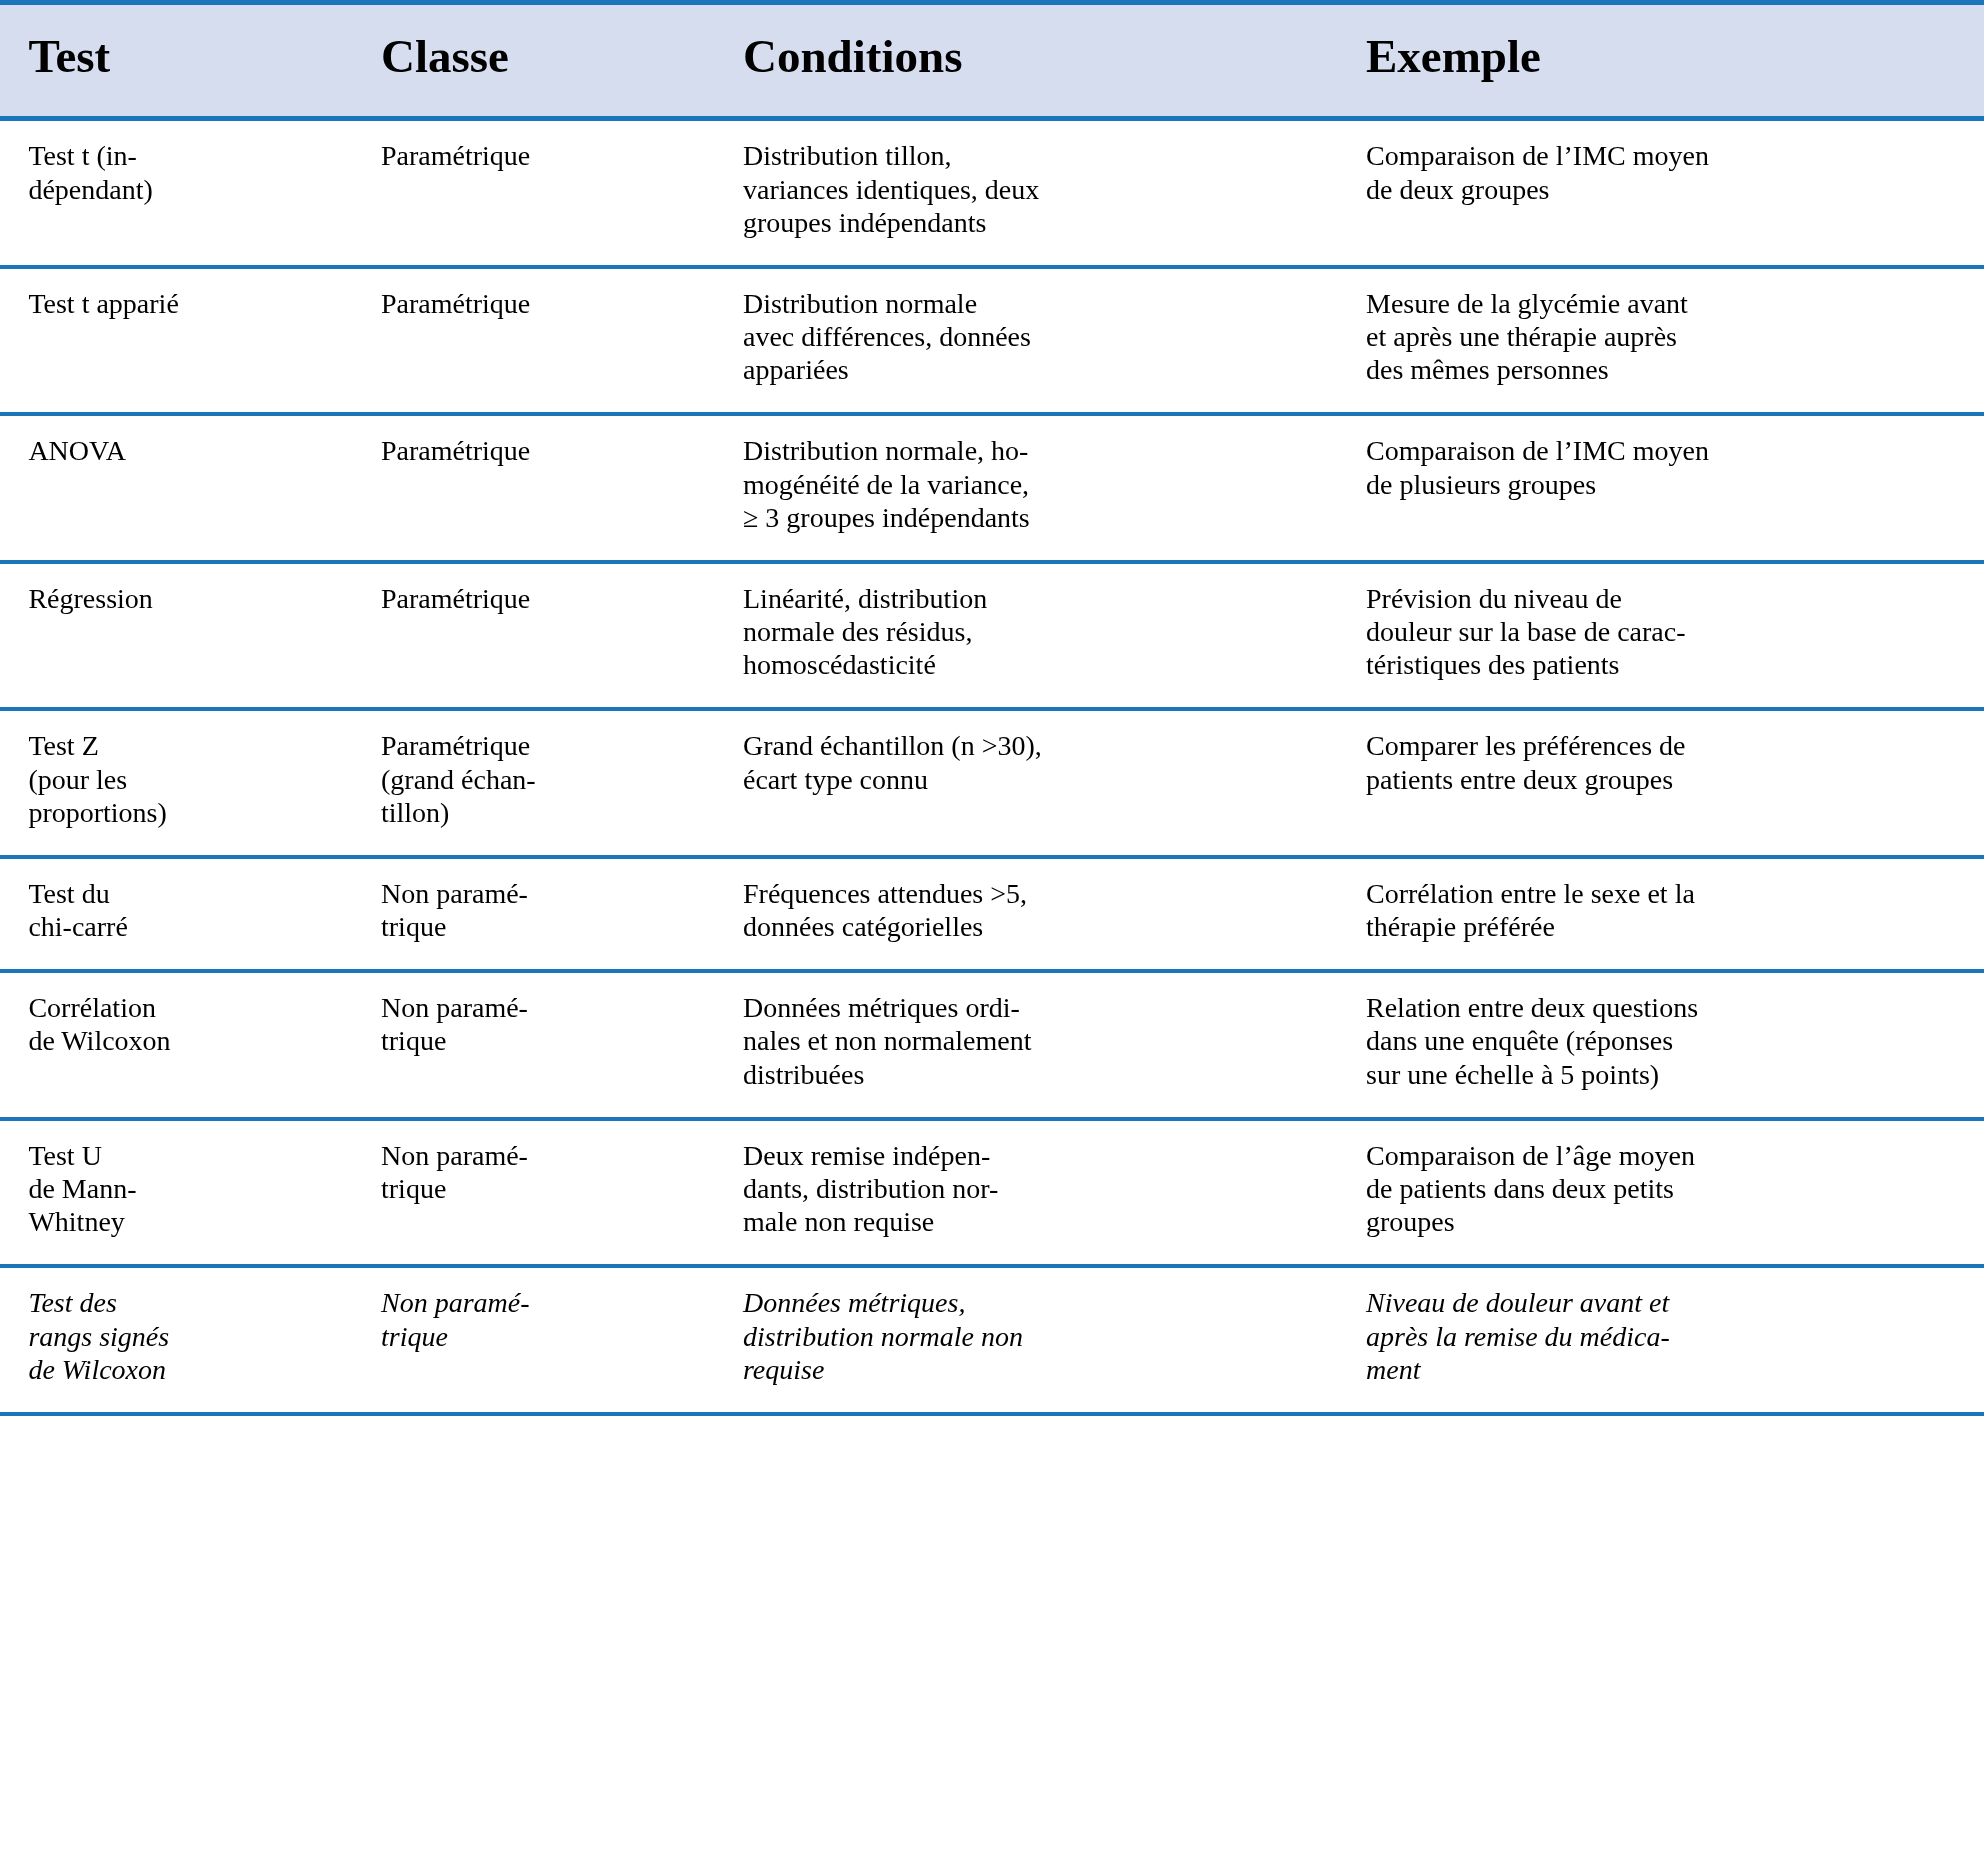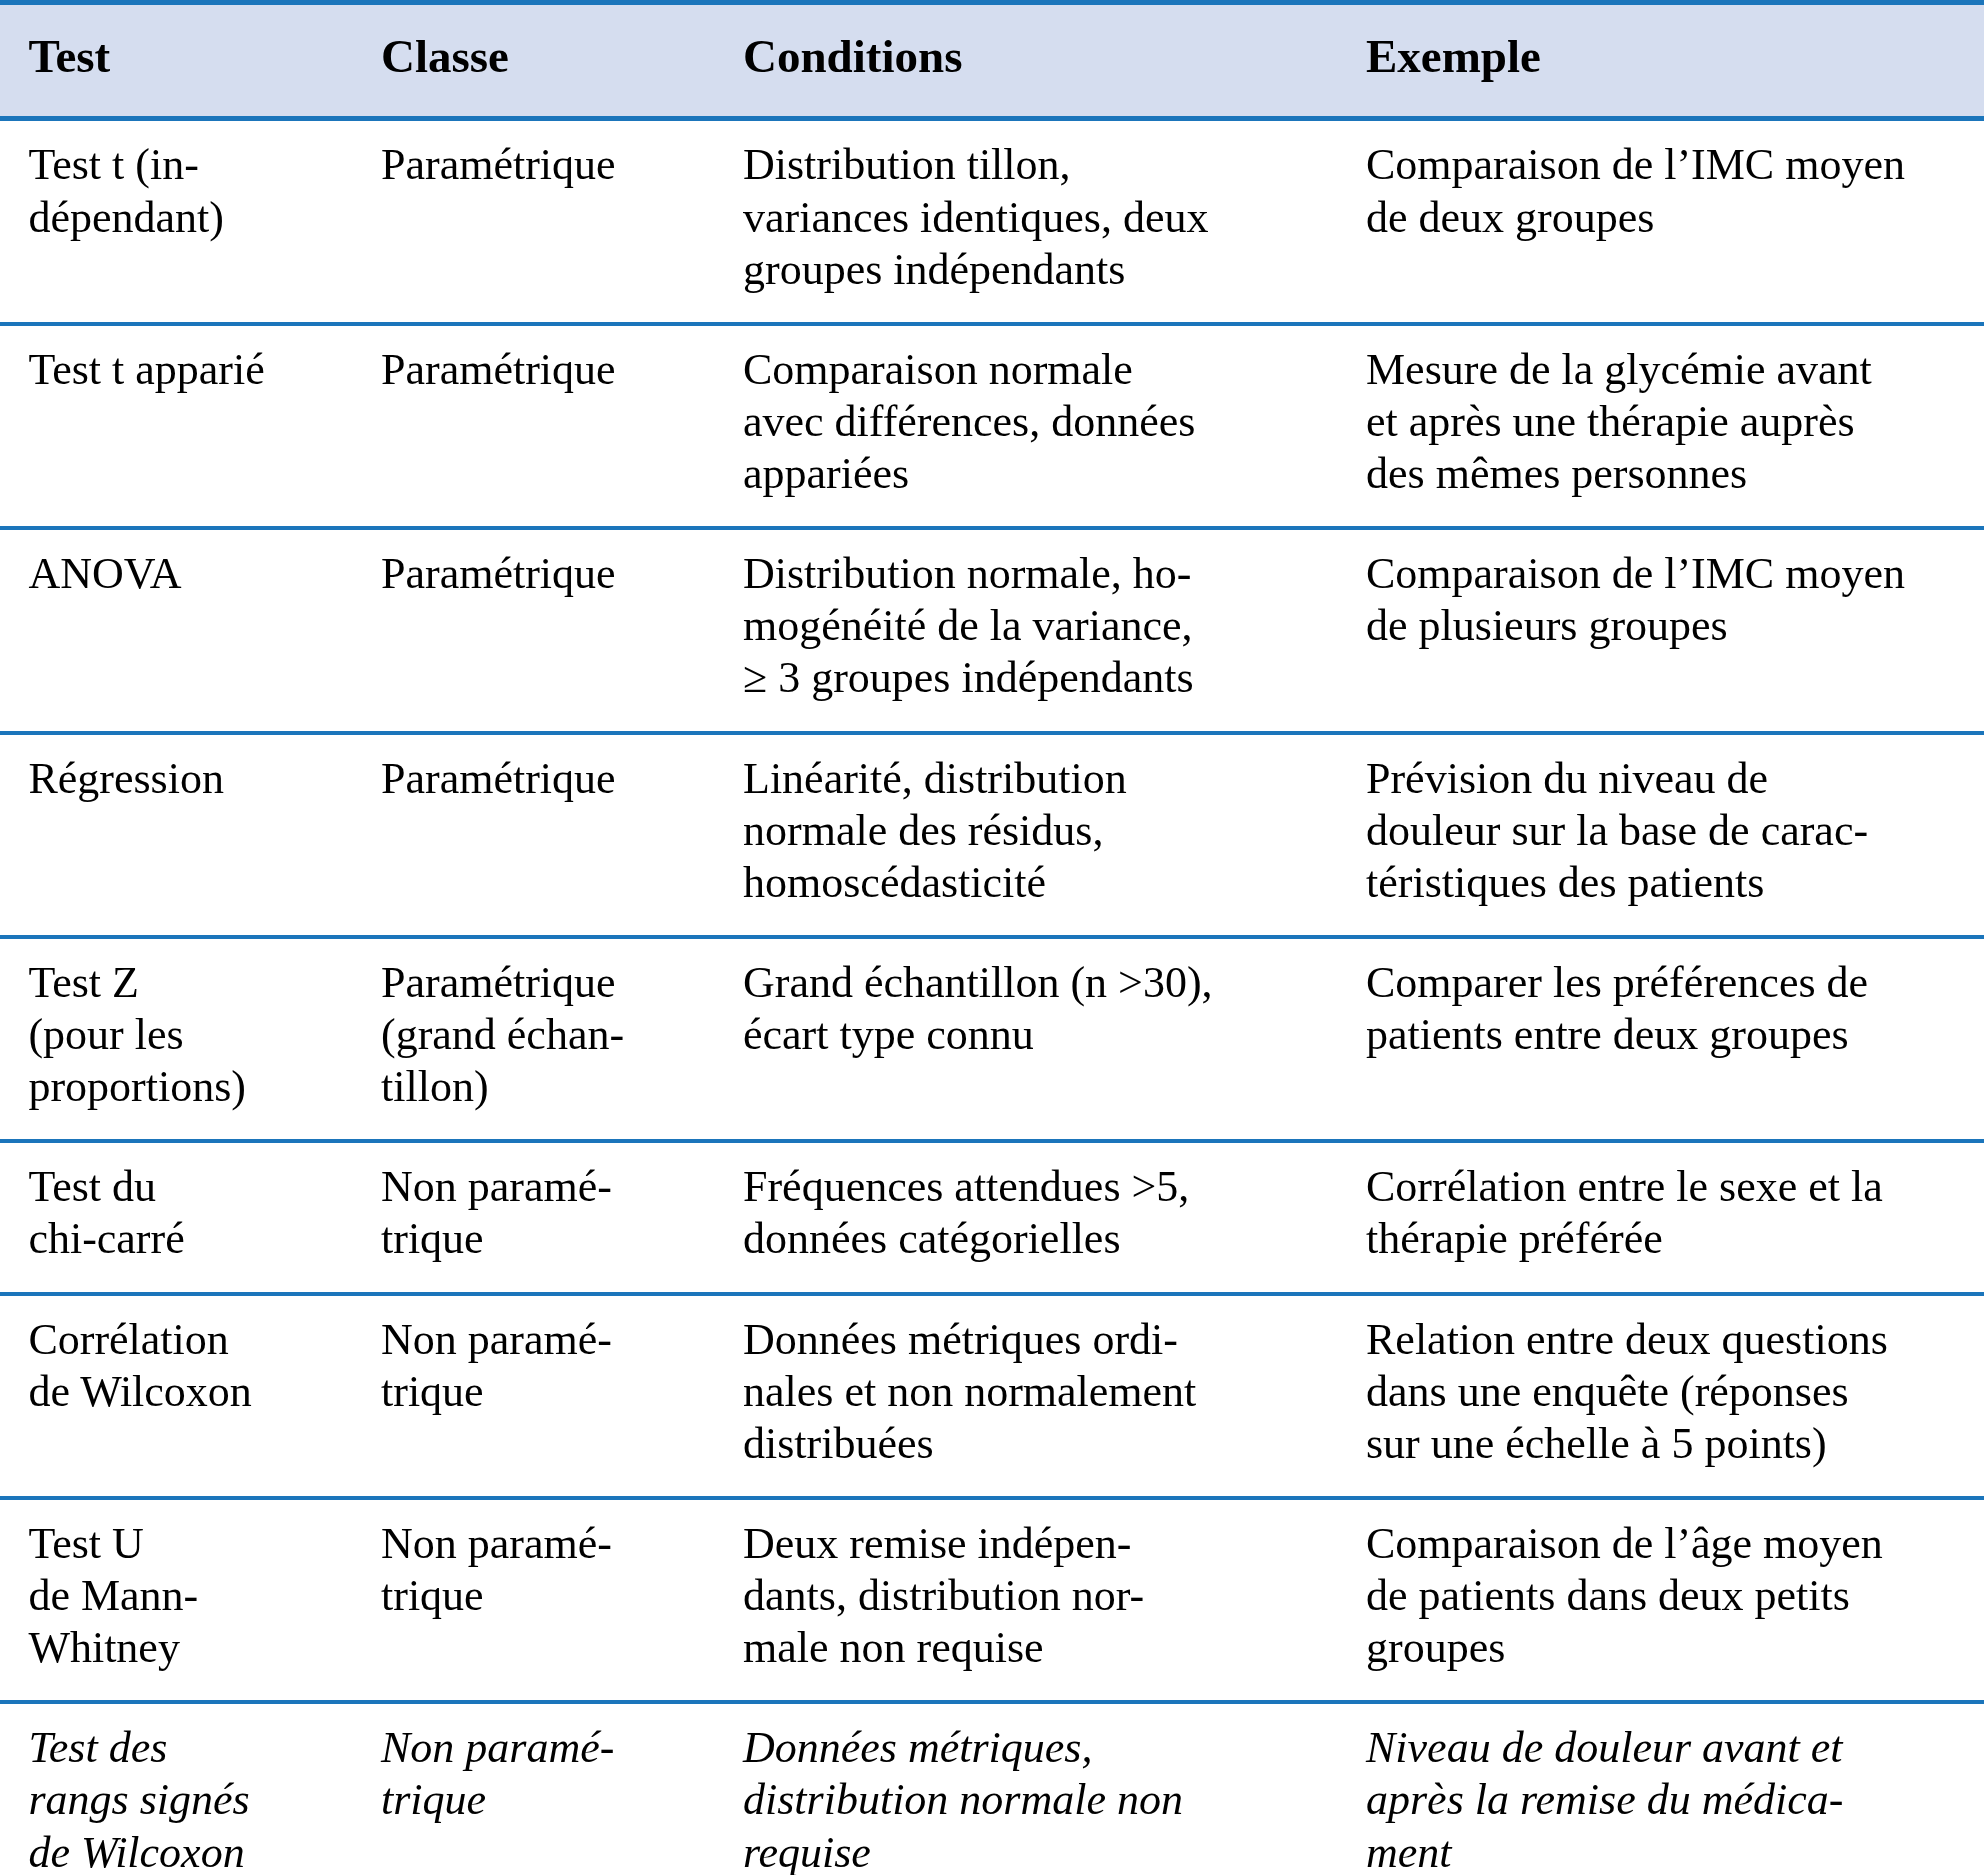--- a/index.html
+++ b/index.html
@@ -48,21 +48,21 @@
     border-bottom: 5.8px solid #1b75bb;
     background: #d5ddef;
   }
   thead tr.header-row th.col-classe { padding-left: 13px; }
   thead tr.header-row th.col-cond   { padding-left: 13px; }
   thead tr.header-row th.col-ex     { padding-left: 22px; }
 
   
   tbody tr.data-row > td {
     vertical-align: top;
-    font-size: 44px;
+    font-size: 28px;
     line-height: 1.185;
     padding: 18px 15.5px 26px 28.4px;
     border-bottom: 4.5px solid #1b75bb;
   }
   tbody tr.data-row > td.col-classe { padding-left: 13px; }
   tbody tr.data-row > td.col-cond   { padding-left: 13px; padding-right: 6.5px; }
   tbody tr.data-row > td.col-ex     { padding-left: 22px; padding-right: 3px; }
 
   tbody tr.data-row:last-child > td {
     border-bottom: 4.5px solid #1b75bb;
@@ -110,21 +110,21 @@
           </td>
         </tr>
         <tr class="data-row">
           <td class="col-test">
             <span class="cell-line">Test t apparié</span>
           </td>
           <td class="col-classe">
             <span class="cell-line">Paramétrique</span>
           </td>
           <td class="col-cond">
-            <span class="cell-line">Comparaison normale</span>
+            <span class="cell-line">Distribution normale</span>
             <span class="cell-line">avec différences, données</span>
             <span class="cell-line">appariées</span>
           </td>
           <td class="col-ex">
             <span class="cell-line">Mesure de la glycémie avant</span>
             <span class="cell-line">et après une thérapie auprès</span>
             <span class="cell-line">des mêmes personnes</span>
           </td>
         </tr>
         <tr class="data-row">

